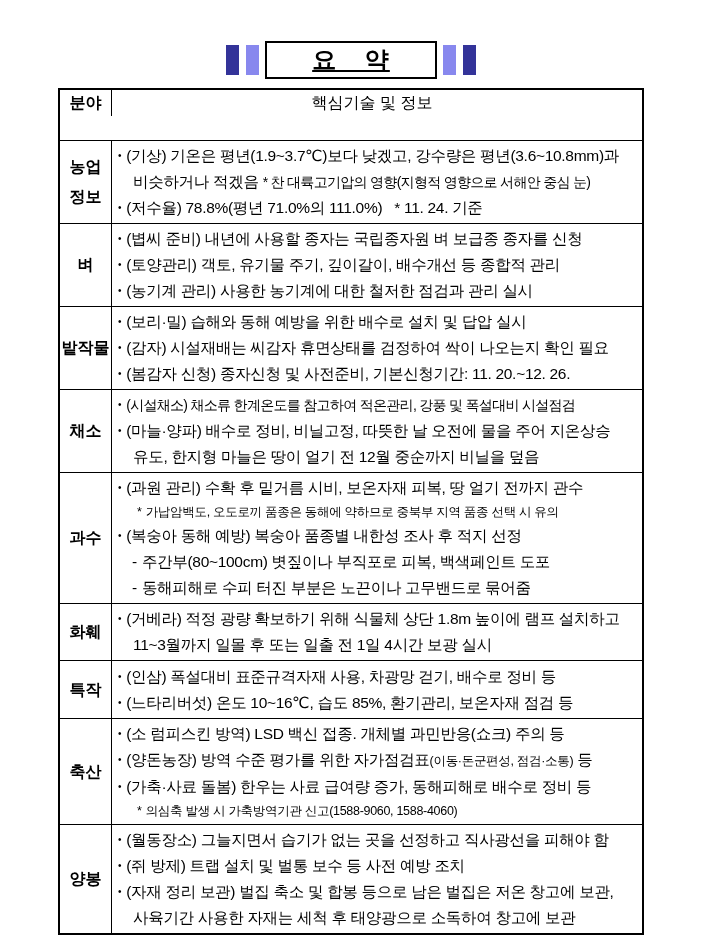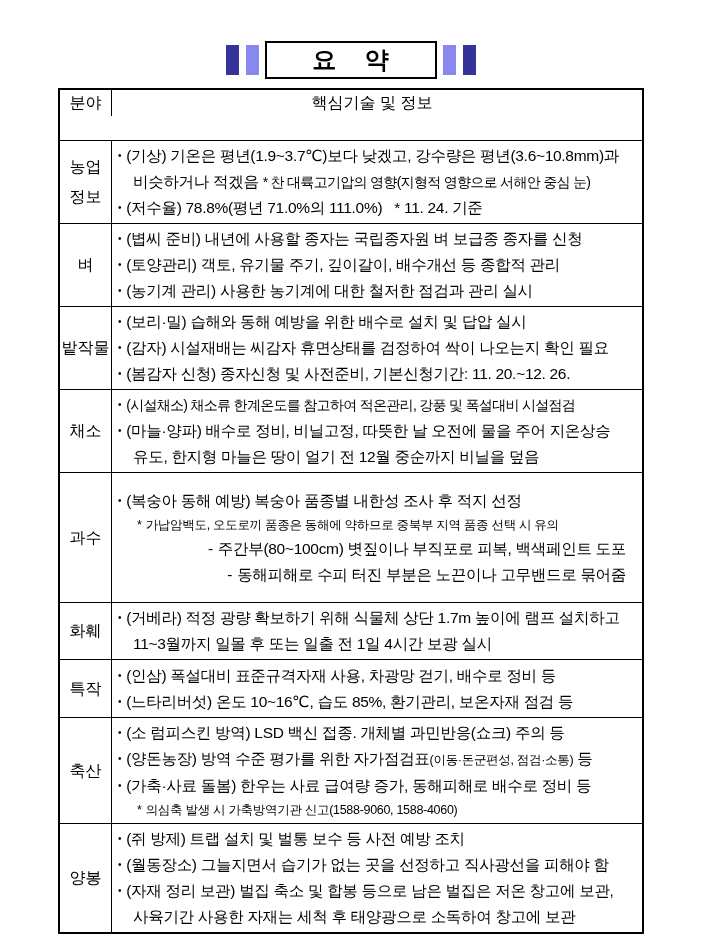--- a/index.html
+++ b/index.html
@@ -4,60 +4,61 @@
 <style>
   html,body{margin:0;padding:0;}
   body{
     width:702px;height:949px;background:#ffffff;color:#000;
     font-family:"Liberation Sans","DejaVu Sans",sans-serif;
     -webkit-font-smoothing:antialiased;
   }
   
   .title-wrap{
     display:flex;justify-content:center;align-items:center;
-    margin-top:40px;height:40px;
+    margin-top:40px;height:40px;text-decoration:underline;
   }
   .bar{width:13px;height:30px;display:inline-block;}
   .bar + .bar{margin-left:7px;}
   .title-box{
     border:2px solid #000;width:168px;height:34px;margin:0 6px;
     display:flex;align-items:center;justify-content:center;
     font-size:24px;font-weight:bold;white-space:pre;word-spacing:20px;
     letter-spacing:1px;
   }
   
   .table{
     width:586px;margin:8px auto 0;border:2px solid #000;box-sizing:border-box;
   }
   .trow{display:flex;border-top:1.5px solid #000;}
   .trow:first-child{border-top:0;}
   .cell-label{
     flex:0 0 52px;width:52px;border-right:1.5px solid #000;
     display:flex;align-items:center;justify-content:center;
     text-align:center;font-size:16px;line-height:30px;white-space:pre-line;
     box-sizing:border-box;
+    font-weight:bold;
   }
   .cell-content{
     flex:1;min-width:0;padding:2px 16px 2px 6px;
     display:flex;flex-direction:column;justify-content:center;
     box-sizing:border-box;
   }
   .trow.header{min-height:25px;}
   .trow.header .cell-label{font-size:16px;line-height:22px;}
   .hdr-content{align-items:center;justify-content:center;font-size:16px;line-height:22px;}
   
   .item{
     font-size:15.5px;line-height:26px;letter-spacing:-0.3px;
     padding-left:15px;text-indent:-15px;white-space:pre-wrap;
   }
   .item .marker{margin-right:5px;}
   .kind-bullet .marker{font-size:10px;vertical-align:2px;}
   .kind-star{padding-left:28px;text-indent:-9px;font-size:12.5px;line-height:22px;letter-spacing:-0.2px;}
   .kind-star .marker{margin-right:4px;}
-  .kind-dash{padding-left:24px;text-indent:-10px;text-align:right;}
+  .kind-dash{padding-left:24px;text-indent:-10px;}
   .seg-c{font-size:14px;letter-spacing:-0.7px;}
   .seg-s{font-size:12.5px;letter-spacing:-0.3px;}
 </style>
 </head>
 <body>
 
 <div>
 
   <div class="title-wrap">
     <span class="bar" style="background: rgb(51, 51, 153);"></span>
@@ -100,30 +101,31 @@
       <div class="trow" style="min-height: 78px;">
         <div class="cell-label">채소</div>
         <div class="cell-content">
           <div class="item kind-bullet"><span class="marker">•</span><span class="seg seg-c">(시설채소) 채소류 한계온도를 참고하여 적온관리, 강풍 및 폭설대비 시설점검</span></div>
           <div class="item kind-bullet"><span class="marker">•</span><span class="seg seg-n">(마늘·양파) 배수로 정비, 비닐고정, 따뜻한 날 오전에 물을 주어 지온상승 유도, 한지형 마늘은 땅이 얼기 전 12월 중순까지 비닐을 덮음</span></div>
         </div>
       </div>
       <div class="trow" style="min-height: 129px;">
         <div class="cell-label">과수</div>
         <div class="cell-content">
+          <div class="item kind-bullet"><span class="marker">•</span><span class="seg seg-n">(과원 관리) 수확 후 밑거름 시비, 보온자재 피복, 땅 얼기 전까지 관수</span></div>
+          <div class="item kind-star"><span class="marker">*</span><span class="seg seg-s">가납암백도, 오도로끼 품종은 동해에 약하므로 중북부 지역 품종 선택 시 유의</span></div>
           <div class="item kind-bullet"><span class="marker">•</span><span class="seg seg-n">(복숭아 동해 예방) 복숭아 품종별 내한성 조사 후 적지 선정</span></div>
-          <div class="item kind-star"><span class="marker">*</span><span class="seg seg-s">가납암백도, 오도로끼 품종은 동해에 약하므로 중북부 지역 품종 선택 시 유의</span></div>
           <div class="item kind-dash"><span class="marker">-</span><span class="seg seg-n">주간부(80~100cm) 볏짚이나 부직포로 피복, 백색페인트 도포</span></div>
           <div class="item kind-dash"><span class="marker">-</span><span class="seg seg-n">동해피해로 수피 터진 부분은 노끈이나 고무밴드로 묶어줌</span></div>
         </div>
       </div>
       <div class="trow" style="min-height: 52px;">
         <div class="cell-label">화훼</div>
         <div class="cell-content">
-          <div class="item kind-bullet"><span class="marker">•</span><span class="seg seg-n">(거베라) 적정 광량 확보하기 위해 식물체 상단 1.7m 높이에 램프 설치하고 11~3월까지 일몰 후 또는 일출 전 1일 4시간 보광 실시</span></div>
+          <div class="item kind-bullet"><span class="marker">•</span><span class="seg seg-n">(거베라) 적정 광량 확보하기 위해 식물체 상단 1.8m 높이에 램프 설치하고 11~3월까지 일몰 후 또는 일출 전 1일 4시간 보광 실시</span></div>
         </div>
       </div>
       <div class="trow" style="min-height: 57px;">
         <div class="cell-label">특작</div>
         <div class="cell-content">
           <div class="item kind-bullet"><span class="marker">•</span><span class="seg seg-n">(인삼) 폭설대비 표준규격자재 사용, 차광망 걷기, 배수로 정비 등</span></div>
           <div class="item kind-bullet"><span class="marker">•</span><span class="seg seg-n">(느타리버섯) 온도 10~16℃, 습도 85%, 환기관리, 보온자재 점검 등</span></div>
         </div>
       </div>
       <div class="trow" style="min-height: 102px;">
@@ -131,20 +133,20 @@
         <div class="cell-content">
           <div class="item kind-bullet"><span class="marker">•</span><span class="seg seg-n">(소 럼피스킨 방역) LSD 백신 접종. 개체별 과민반응(쇼크) 주의 등</span></div>
           <div class="item kind-bullet"><span class="marker">•</span><span class="seg seg-n">(양돈농장) 방역 수준 평가를 위한 자가점검표</span><span class="seg seg-s">(이동·돈군편성, 점검·소통)</span><span class="seg seg-n"> 등</span></div>
           <div class="item kind-bullet"><span class="marker">•</span><span class="seg seg-n">(가축·사료 돌봄) 한우는 사료 급여량 증가, 동해피해로 배수로 정비 등</span></div>
           <div class="item kind-star"><span class="marker">*</span><span class="seg seg-s">의심축 발생 시 가축방역기관 신고(1588-9060, 1588-4060)</span></div>
         </div>
       </div>
       <div class="trow" style="min-height: 100px;">
         <div class="cell-label">양봉</div>
         <div class="cell-content">
+          <div class="item kind-bullet"><span class="marker">•</span><span class="seg seg-n">(월동장소) 그늘지면서 습기가 없는 곳을 선정하고 직사광선을 피해야 함</span></div>
           <div class="item kind-bullet"><span class="marker">•</span><span class="seg seg-n">(쥐 방제) 트랩 설치 및 벌통 보수 등 사전 예방 조치</span></div>
-          <div class="item kind-bullet"><span class="marker">•</span><span class="seg seg-n">(월동장소) 그늘지면서 습기가 없는 곳을 선정하고 직사광선을 피해야 함</span></div>
           <div class="item kind-bullet"><span class="marker">•</span><span class="seg seg-n">(자재 정리 보관) 벌집 축소 및 합봉 등으로 남은 벌집은 저온 창고에 보관, 사육기간 사용한 자재는 세척 후 태양광으로 소독하여 창고에 보관</span></div>
         </div>
       </div>
     </div>
 
 </div>
 
 </body></html>

